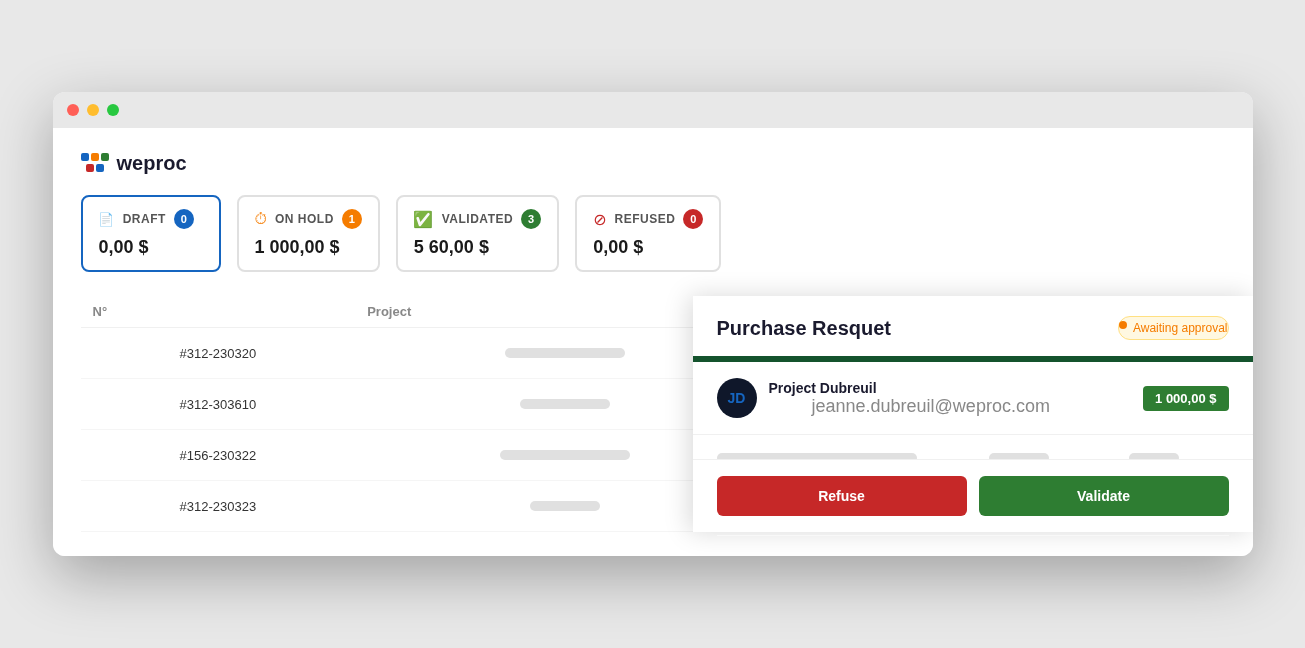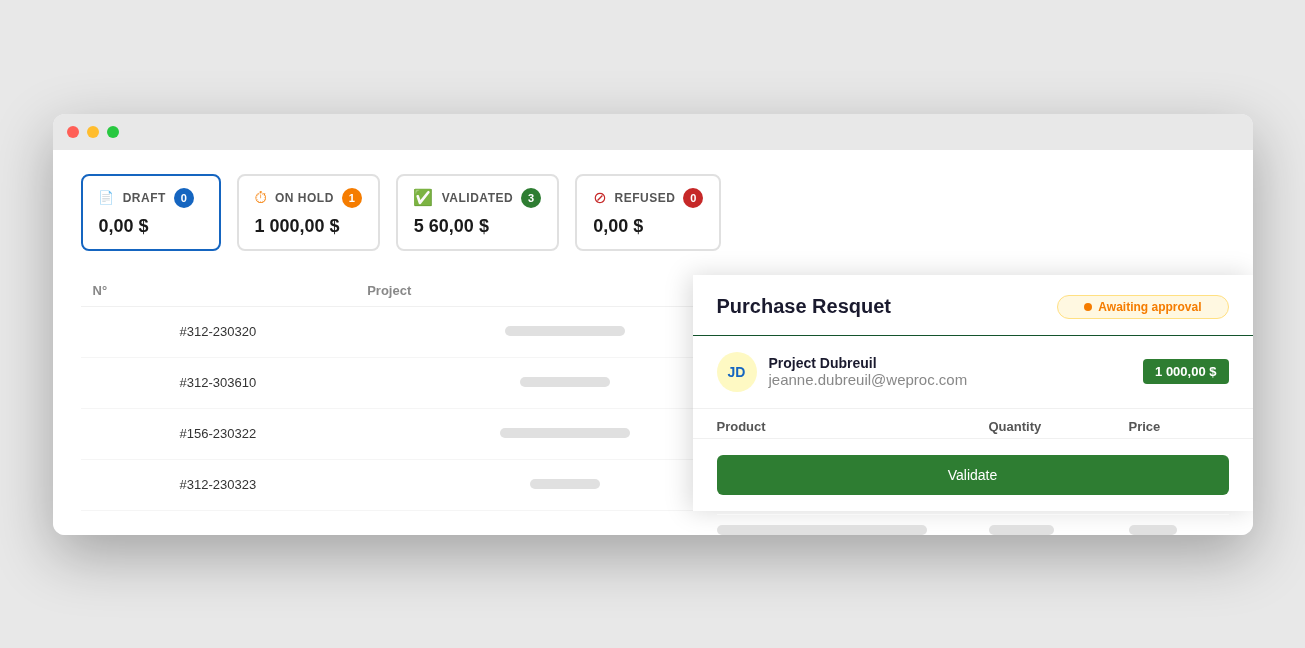--- a/index.html
+++ b/index.html
@@ -151,37 +151,37 @@
       box-shadow: -4px 0 24px rgba(0,0,0,0.15);
       border-radius: 0 0 0 0;
       z-index: 10;
       bottom: 0;
     }
     .panel-header {
       display: flex;
       align-items: center;
       justify-content: space-between;
       padding: 20px 24px 16px;
-      border-bottom: 1px solid #14532d;
+      border-bottom: 6px solid #14532d;
     }
     .panel-title {
       font-size: 20px;
       font-weight: 700;
       color: #1a1a2e;
     }
     .awaiting-badge {
       background: #fff8e1;
       color: #f57c00;
       border: 1px solid #ffe082;
       border-radius: 20px;
-      padding: 4px 26px;
+      padding: 4px 0;
       font-size: 12px;
-      font-weight: 700;
-      display: flex;
-      align-items: center;
+      font-weight: 400;
+      display: flex;
+      align-items: flex-start;
       gap: 6px;
     }
     .awaiting-dot {
       width: 8px;
       height: 8px;
       border-radius: 50%;
       background: #f57c00;
     }
     .panel-user {
       display: flex;
@@ -192,36 +192,37 @@
     }
     .user-left {
       display: flex;
       align-items: center;
       gap: 12px;
     }
     .avatar {
       width: 40px;
       height: 40px;
       border-radius: 50%;
-      background: #fef9c3;
+      background: #0f172a;
       display: flex;
       align-items: center;
       justify-content: center;
       font-size: 14px;
       font-weight: 700;
       color: #1565c0;
     }
     .user-name {
       font-size: 14px;
       font-weight: 600;
       color: #1a1a2e;
     }
     .user-email {
-      font-size: 15px;
+      font-size: 18px;
       color: #888;
+      margin-left: 43px;
     }
     .user-amount {
       background: #2e7d32;
       color: #fff;
       border-radius: 4px;
       padding: 5px 12px;
       font-size: 13px;
       font-weight: 600;
     }
     .panel-table-header {
@@ -268,21 +269,21 @@
       cursor: pointer;
     }
     .btn-validate {
       flex: 1;
       background: #2e7d32;
       color: #fff;
       border: none;
       border-radius: 6px;
       padding: 12px;
       font-size: 14px;
-      font-weight: 400;
+      font-weight: 700;
       cursor: pointer;
     }
     .draft-icon {
       color: #1565c0;
       font-size: 13px;
     }
     .onhold-icon {
       color: #f57c00;
     }
     .validated-icon {
@@ -298,20 +299,30 @@
 <div class="window">
 
   <div class="titlebar">
     <div class="traffic-light tl-red"></div>
     <div class="traffic-light tl-yellow"></div>
     <div class="traffic-light tl-green"></div>
   </div>
 
   <div class="content">
 
+    <div class="logo-area">
+      <svg class="logo-icon" viewBox="0 0 28 22" fill="none" xmlns="http://www.w3.org/2000/svg">
+        <rect x="0" y="0" width="8" height="8" rx="2" fill="#1565c0"></rect>
+        <rect x="10" y="0" width="8" height="8" rx="2" fill="#f57c00"></rect>
+        <rect x="20" y="0" width="8" height="8" rx="2" fill="#2e7d32"></rect>
+        <rect x="5" y="11" width="8" height="8" rx="2" fill="#c62828"></rect>
+        <rect x="15" y="11" width="8" height="8" rx="2" fill="#1565c0"></rect>
+      </svg>
+      <span class="logo-text">weproc</span>
+    </div>
 
     <div class="status-cards">
 
       <div class="status-card active">
         <div class="card-header">
           <span class="draft-icon">📄</span>
           <span class="card-label">DRAFT</span>
           <span class="badge badge-blue">0</span>
         </div>
         <div class="card-amount">0,00 $</div>
@@ -415,43 +426,39 @@
           <div class="user-left">
             <div class="avatar">JD</div>
             <div>
               <div class="user-name">Project Dubreuil</div>
               <div class="user-email">jeanne.dubreuil@weproc.com</div>
             </div>
           </div>
           <div class="user-amount">1 000,00 $</div>
         </div>
 
-        <div class="panel-table-header">
-          <span class="panel-col-label">Product</span>
-          <span class="panel-col-label">Quantity</span>
-          <span class="panel-col-label">Price</span>
-        </div>
 
         <div class="panel-rows">
           <div class="panel-row">
             <span class="placeholder-bar" style="width:200px;"></span>
             <span class="placeholder-bar" style="width:60px;"></span>
             <span class="placeholder-bar" style="width:50px;"></span>
           </div>
           <div class="panel-row">
             <span class="placeholder-bar" style="width:160px;"></span>
             <span class="placeholder-bar" style="width:80px;"></span>
             <span class="placeholder-bar" style="width:45px;"></span>
           </div>
           <div class="panel-row">
             <span class="placeholder-bar" style="width:210px;"></span>
             <span class="placeholder-bar" style="width:65px;"></span>
             <span class="placeholder-bar" style="width:48px;"></span>
           </div>
         </div>
 
         <div class="panel-footer">
+          <button class="btn-refuse">Refuse</button>
           <button class="btn-validate">Validate</button>
         </div>
       </div>
     </div>
   </div>
 </div>
 
 </body></html>

